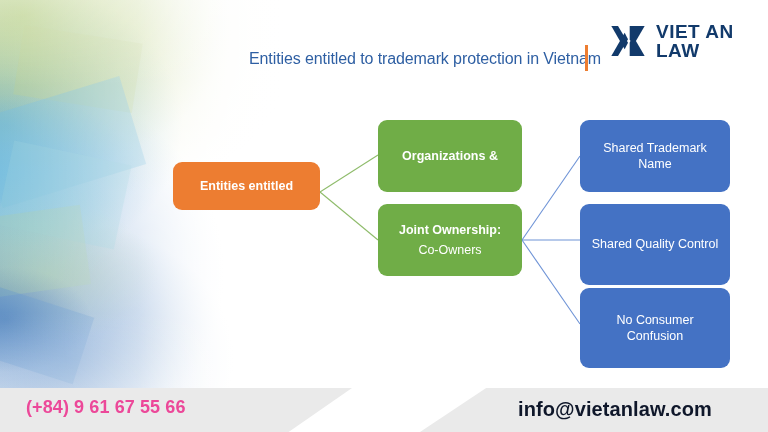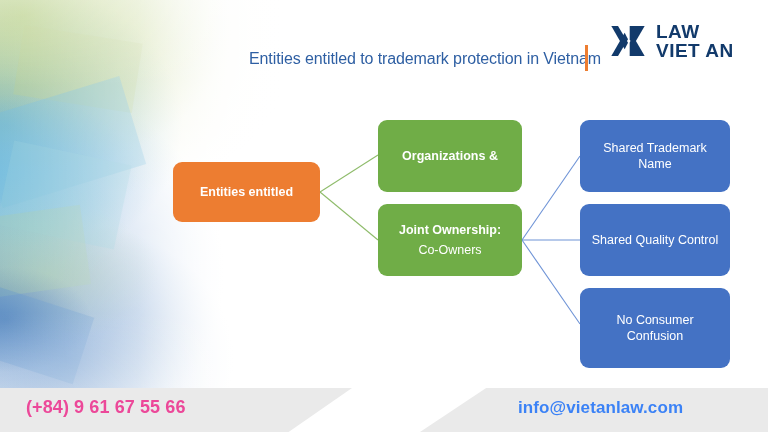--- a/index.html
+++ b/index.html
@@ -71,21 +71,21 @@
   .n-blue{background:#4472C4;font-size:12.5px;}
   .n-green .b{font-weight:bold;display:block;}
   .n-green .r{display:block;margin-top:4px;}
 
   
   .footer{position:absolute;left:0;top:388px;width:768px;height:44px;}
   .band{position:absolute;top:0;height:44px;background:#EAEAEA;}
   .band-l{left:0;width:352px;clip-path:polygon(0 0, 100% 0, 82% 100%, 0 100%);}
   .band-r{left:420px;width:348px;clip-path:polygon(19% 0, 100% 0, 100% 100%, 0 100%);}
   .phone{position:absolute;left:26px;top:397px;font-size:18px;font-weight:bold;color:#ec4899;letter-spacing:.1px;}
-  .email{position:absolute;left:518px;top:398px;font-size:17px;font-weight:bold;color:#3b82f6;letter-spacing:.1px;}
+  .email{position:absolute;left:518px;top:398px;font-size:20px;font-weight:bold;color:#0f172a;letter-spacing:.1px;}
 </style>
 </head>
 <body>
 
 <div class="slide">
 
   <div class="art">
     <div class="wash w1"></div>
     <div class="wash w2"></div>
     <div class="shard s5"></div>
@@ -101,59 +101,59 @@
   <div class="title-accent"></div>
 
   <div class="logo">
     <svg class="logo-mark" viewBox="0 0 48 48">
       <path d="M4 6 L12 6 L24 26 L20 34 Z" fill="#123A6B"></path>
       <path d="M26 6 L34 6 L44 6 L30 30 L26 22 Z" fill="#123A6B"></path>
       <path d="M4 42 L12 42 L24 22 L20 14 Z" fill="#123A6B"></path>
       <path d="M26 42 L34 42 L44 42 L30 18 L26 26 Z" fill="#123A6B"></path>
     </svg>
     <div class="logo-txt">
+      <span>VIET AN</span>
       <span>LAW</span>
-      <span>VIET AN</span>
     </div>
   </div>
 
   <svg class="lines">
     <g stroke="#8FBC6B" stroke-width="1.1" fill="none">
       <path d="M320 192 L378 155"></path>
       <path d="M320 192 L378 240"></path>
     </g>
     <g stroke="#6E93D6" stroke-width="1.1" fill="none">
       <path d="M522 240 L580 156"></path>
       <path d="M522 240 L580 240"></path>
       <path d="M522 240 L580 324"></path>
     </g>
   </svg>
 
-  <div class="node n-orange" style="left:173px;top:162px;width:147px;height:60px;">
+  <div class="node n-orange" style="left:173px;top:162px;width:147px;height:48px;">
     <span>Entities entitled</span>
   </div>
 
   <div class="node n-green" style="left:378px;top:120px;width:144px;height:72px;">
     <div>
       <span class="b">Organizations &amp;</span>
     </div>
   </div>
 
   <div class="node n-green" style="left:378px;top:204px;width:144px;height:72px;">
     <div>
       <span class="b">Joint Ownership:</span>
       <span class="r">Co-Owners</span>
     </div>
   </div>
 
   <div class="node n-blue" style="left:580px;top:120px;width:150px;height:72px;">
     <span>Shared Trademark Name</span>
   </div>
 
-  <div class="node n-blue" style="left:580px;top:204px;width:150px;height:72px;">
+  <div class="node n-blue" style="left:580px;top:204px;width:150px;height:81px;">
     <span>Shared Quality Control</span>
   </div>
 
   <div class="node n-blue" style="left:580px;top:288px;width:150px;height:80px;">
     <span>No Consumer Confusion</span>
   </div>
 
   <div class="footer">
     <div class="band band-l"></div>
     <div class="band band-r"></div>

